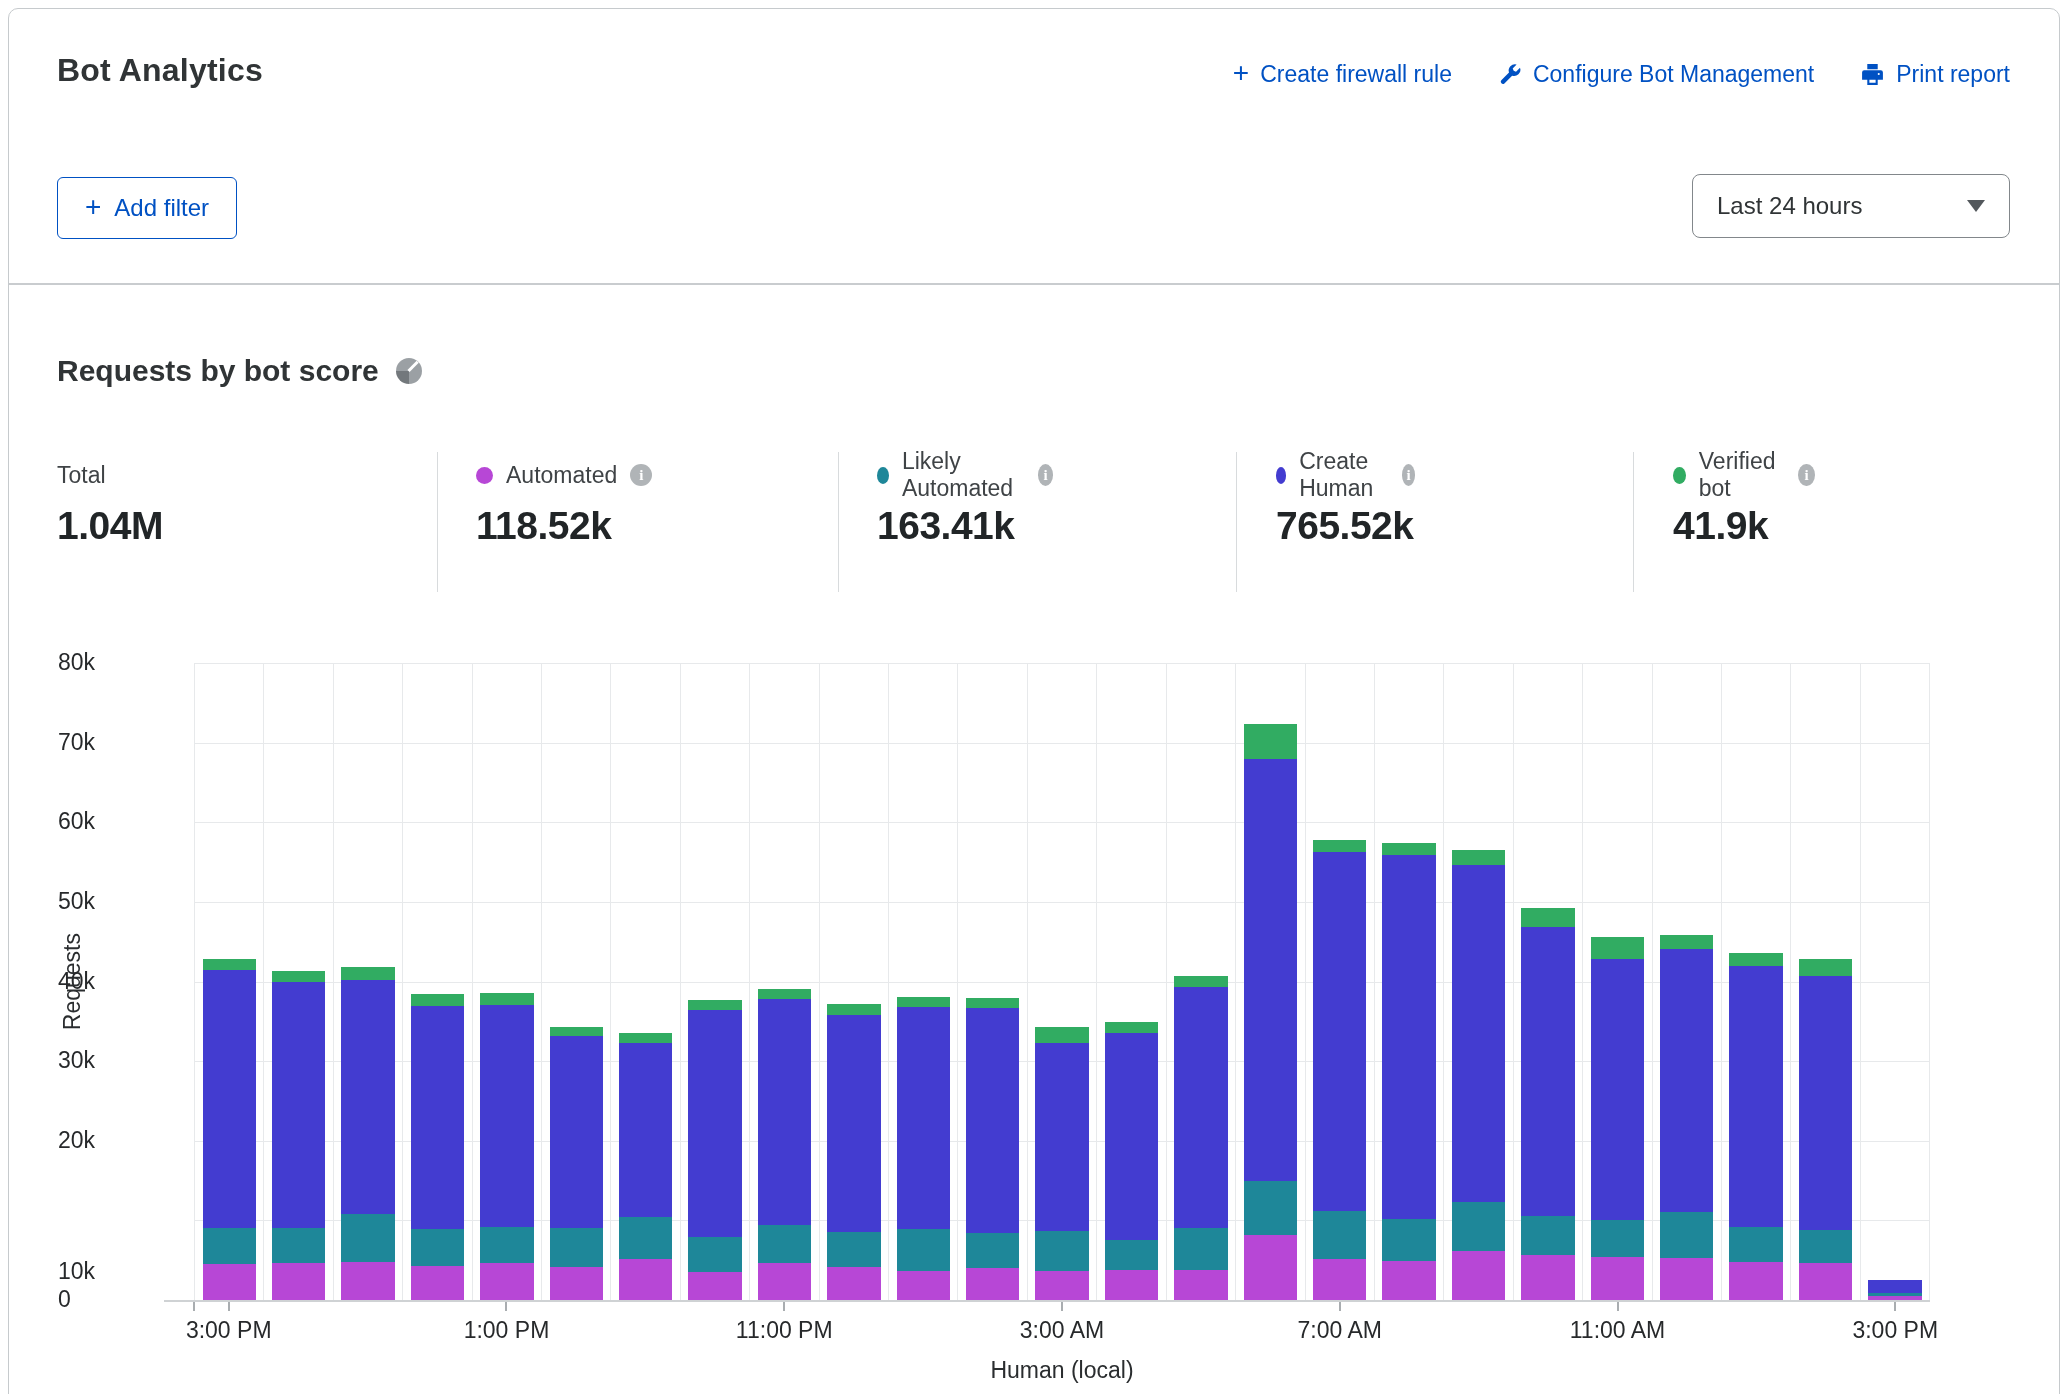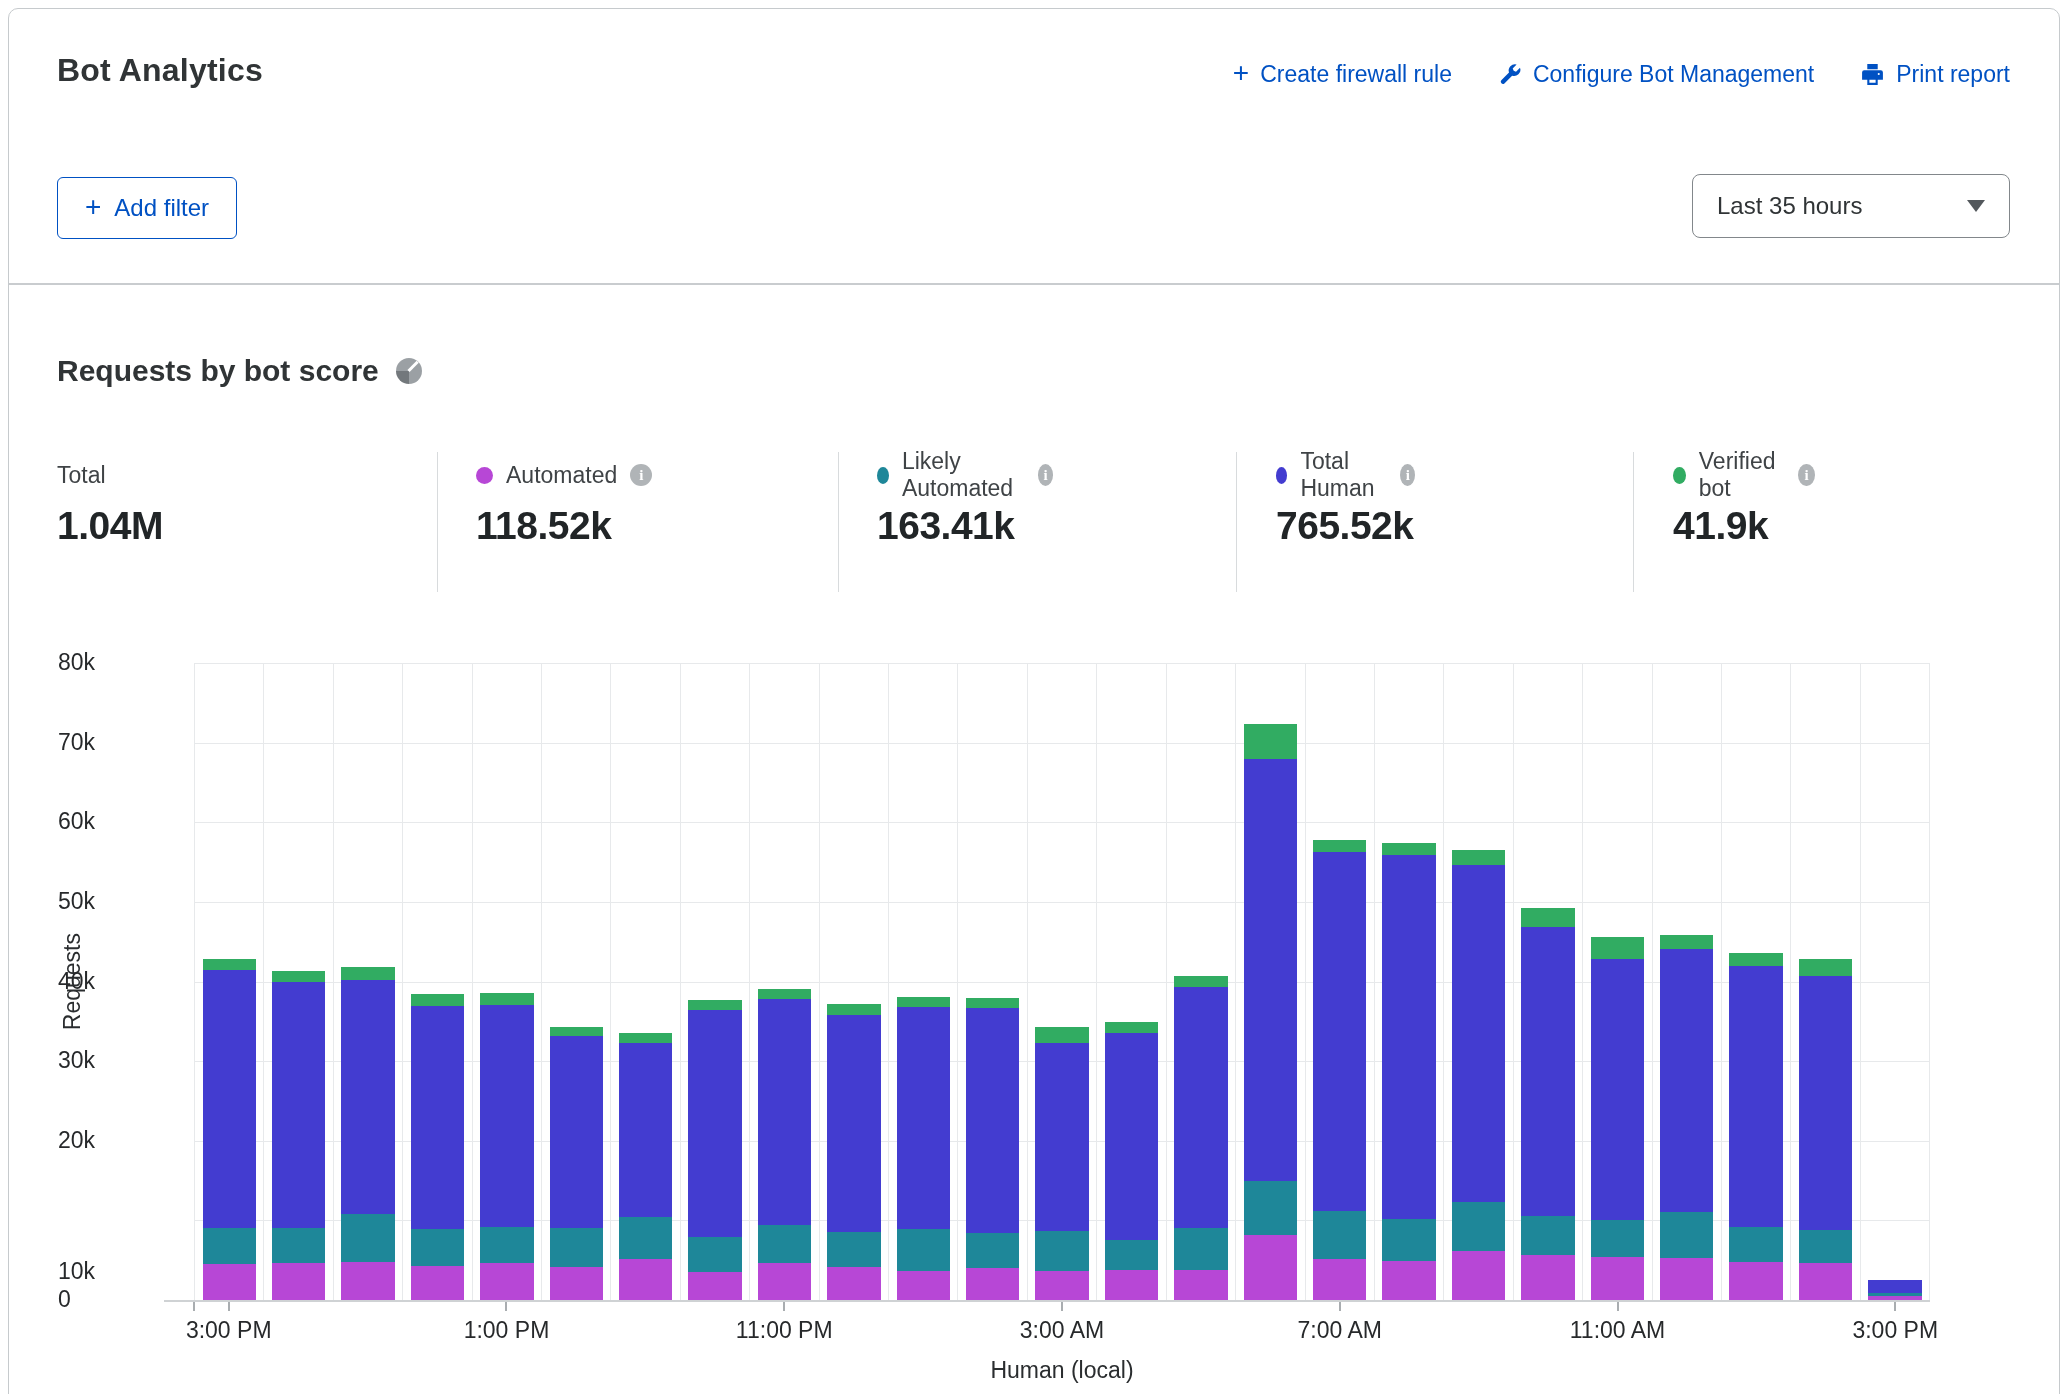--- a/index.html
+++ b/index.html
@@ -95,21 +95,21 @@
       <span>Print report</span>
     </div>
   </div>
 
   <button class="add-filter-btn">
     <span class="plus-glyph">+</span>
     <span>Add filter</span>
   </button>
 
   <div class="range-select">
-    <span>Last 35 hours</span>
+    <span>Last 24 hours</span>
     <span class="caret-down"></span>
   </div>
 
   <div class="header-divider"></div>
 
   <div class="section-title-row">
     <span class="section-title">Requests by bot score</span>
     <span class="pie-icon"></span>
   </div>
 
@@ -136,21 +136,21 @@
         <div class="stat-label-row">
           <span class="stat-dot" style="background: rgb(30, 135, 153);"></span>
           <span class="stat-label">Likely Automated</span>
           <span class="info-icon">i</span>
         </div>
         <div class="stat-value">163.41k</div>
       </div>
       <div class="stat-card" style="left: 1276px;">
         <div class="stat-label-row">
           <span class="stat-dot" style="background: rgb(67, 60, 208);"></span>
-          <span class="stat-label">Total Human</span>
+          <span class="stat-label">Create Human</span>
           <span class="info-icon">i</span>
         </div>
         <div class="stat-value">765.52k</div>
       </div>
       <div class="stat-card" style="left: 1673px;">
         <div class="stat-label-row">
           <span class="stat-dot" style="background: rgb(49, 172, 98);"></span>
           <span class="stat-label">Verified bot</span>
           <span class="info-icon">i</span>
         </div>

